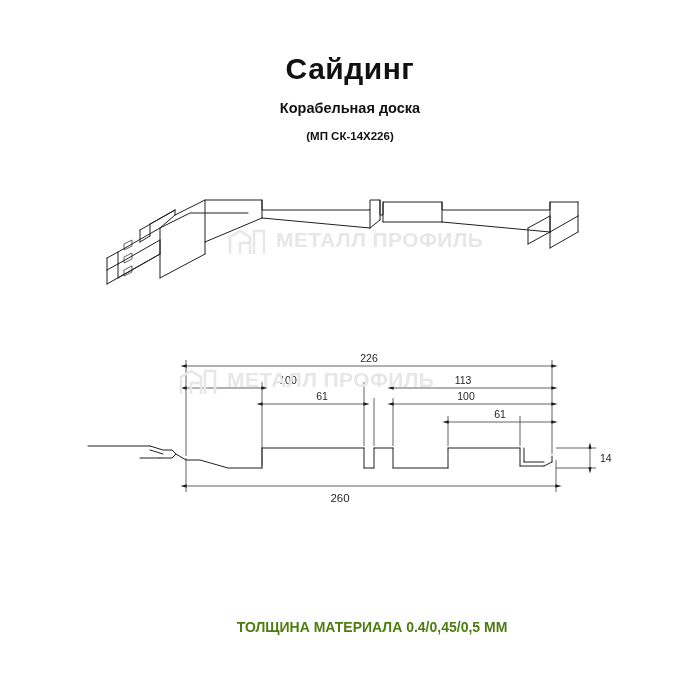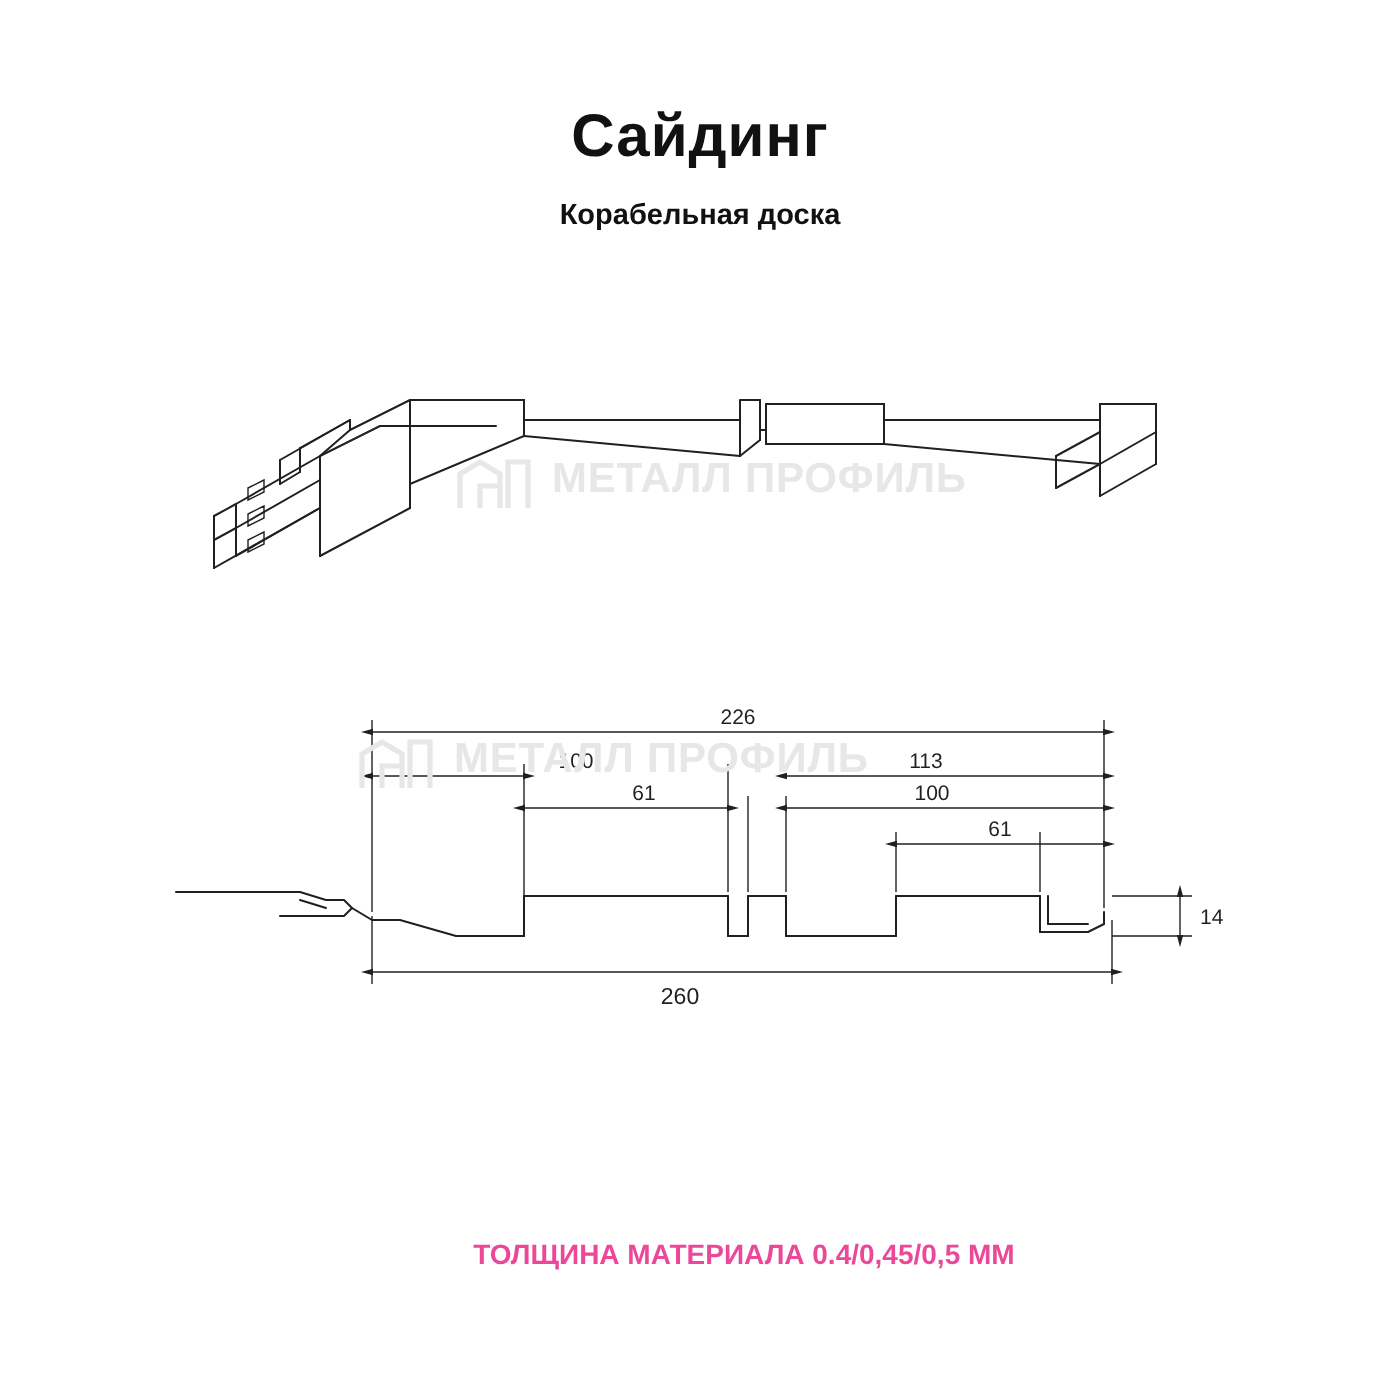--- a/index.html
+++ b/index.html
@@ -129,34 +129,35 @@
   .footer {
     position: absolute;
     top: 618px;
     left: 0;
     width: 700px;
     text-align: center;
   }
   .footer-text {
     font-size: 14px;
     font-weight: bold;
-    color: #ec4899;
+    color: #4d7c0f;
     margin: 0;
     line-height: 18px;
     padding-left: 44px;
   }
 </style>
 </head>
 <body>
 
 <div class="page">
 
   <div class="header">
     <h1 class="title">Сайдинг</h1>
     <p class="subtitle">Корабельная доска</p>
+    <p class="code">(МП СК-14Х226)</p>
   </div>
 
   <div class="iso-wrap">
     <svg width="700" height="150" viewBox="0 0 700 150">
       <g>
 
         <path class="ln" d="M 175,45 L 205,30 L 262,30 L 262,40 L 370,40 L 370,30 L 380,30 L 380,45 L 383,45 L 383,32 L 442,32 L 442,40 L 550,40 L 550,32 L 578,32"></path>
 
         <path class="ln" d="M 160,58 L 190,43 L 248,43"></path>
 

